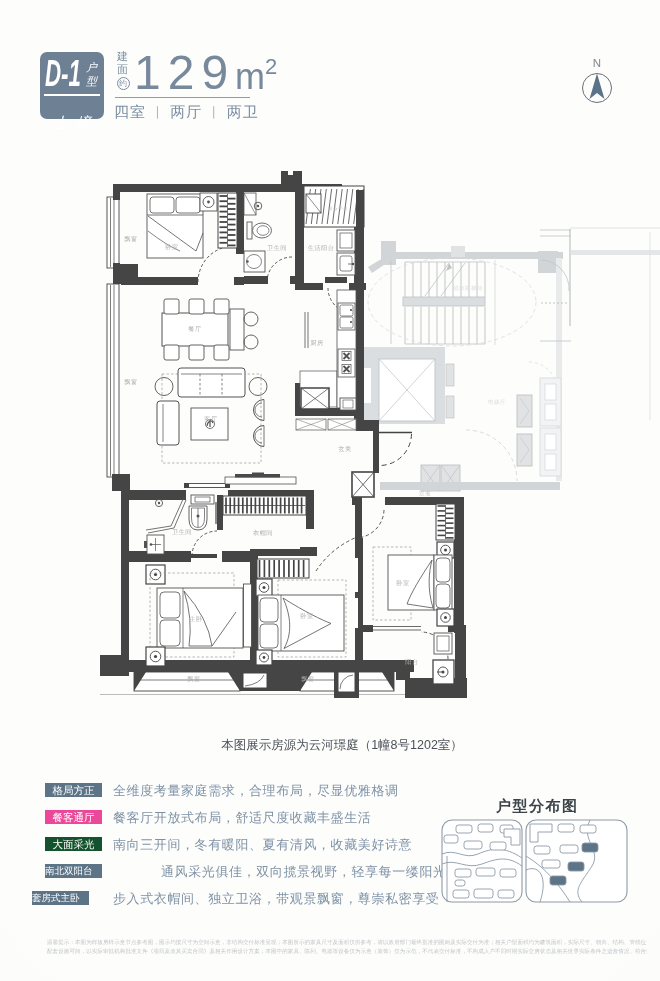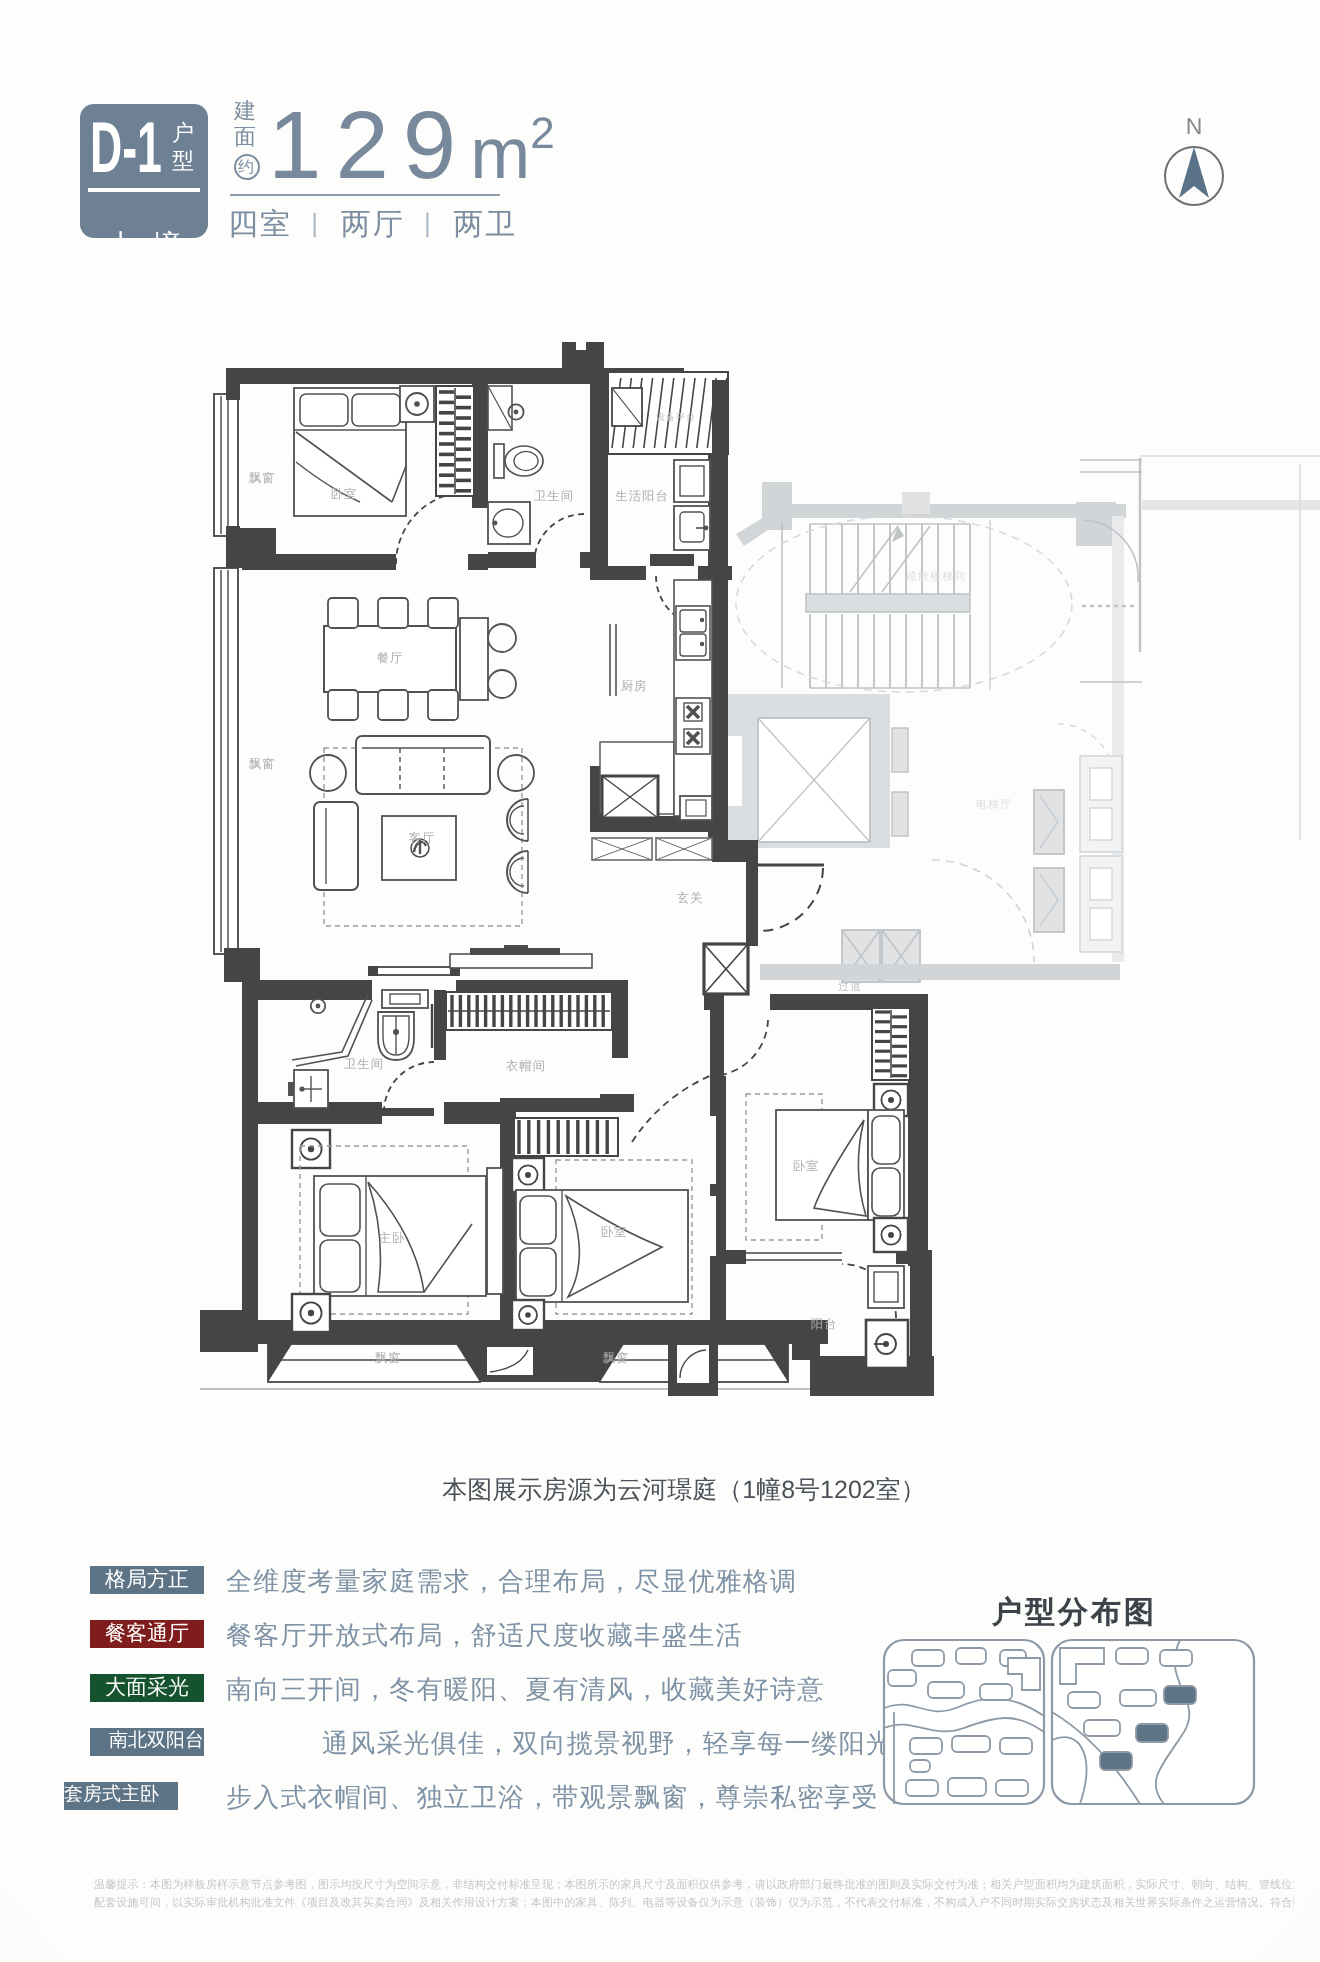--- a/index.html
+++ b/index.html
@@ -6,21 +6,21 @@
   body{width:660px;height:981px;position:relative;overflow:hidden;
        font-family:"Liberation Sans", sans-serif;
        background:
          radial-gradient(ellipse 130% 120% at 50% 45%, rgba(253,253,252,1) 55%, rgba(243,242,239,1) 100%);
   }
   .abs{position:absolute;}
 </style>
 </head>
 <body>
 
-<div class="abs" style="left:40px;top:52px;width:64px;height:67px;background:#6e8094;border-radius:7px;">
+<div class="abs" style="left:40px;top:52px;width:64px;height:67px;background:#6e8094;border-radius:7px;font-style:italic;">
 
   <div class="abs" style="left:5px;top:1px;font-size:36px;font-weight:bold;color:#fff;letter-spacing:0px;transform:scaleX(0.62);transform-origin:0 0;">D-1</div>
 
   <div class="abs" style="left:45px;top:8px;width:13px;text-align:center;font-size:11px;color:#fff;line-height:14px;">户<br>型</div>
 
   <div class="abs" style="left:4px;top:42px;width:56px;height:1.5px;background:#fff;"></div>
 
   <div class="abs" style="left:0;top:62px;width:64px;text-align:center;font-size:15px;color:#fff;letter-spacing:8px;text-indent:8px;">上境</div>
 </div>
 
@@ -608,29 +608,29 @@
 </g>
 
 </svg>
 
 <div class="abs" style="left:12px;top:737px;width:660px;text-align:center;font-size:12.5px;color:#4b5158;letter-spacing:0;">本图展示房源为云河璟庭（1幢8号1202室）</div>
 
 <div class="abs" style="left:45px;top:783px;width:57px;height:14px;background:#5d7487;color:#fff;font-size:10.5px;line-height:14px;text-align:center;">格局方正</div>
 
 <div class="abs" style="left:113px;top:782px;font-size:13px;color:#7e92a5;letter-spacing:0.6px;">全维度考量家庭需求，合理布局，尽显优雅格调</div>
 
-<div class="abs" style="left:45px;top:810px;width:57px;height:14px;background:#7f1d1d;color:#fff;font-size:10.5px;line-height:14px;text-align:center;">餐客通厅</div>
+<div class="abs" style="left:45px;top:810px;width:57px;height:14px;background:#ec4899;color:#fff;font-size:10.5px;line-height:14px;text-align:center;">餐客通厅</div>
 
 <div class="abs" style="left:113px;top:809px;font-size:13px;color:#7e92a5;letter-spacing:0.6px;">餐客厅开放式布局，舒适尺度收藏丰盛生活</div>
 
 <div class="abs" style="left:45px;top:837px;width:57px;height:14px;background:#14532d;color:#fff;font-size:10.5px;line-height:14px;text-align:center;">大面采光</div>
 
 <div class="abs" style="left:113px;top:836px;font-size:13px;color:#7e92a5;letter-spacing:0.6px;">南向三开间，冬有暖阳、夏有清风，收藏美好诗意</div>
 
-<div class="abs" style="left:45px;top:864px;width:57px;height:14px;background:#5d7487;color:#fff;font-size:9.5px;line-height:14px;text-align:right;">南北双阳台</div>
+<div class="abs" style="left:45px;top:864px;width:57px;height:14px;background:#5d7487;color:#fff;font-size:9.5px;line-height:14px;text-align:left;">南北双阳台</div>
 
 <div class="abs" style="left:113px;top:863px;font-size:13px;color:#7e92a5;letter-spacing:0.6px;margin-left:48px;">通风采光俱佳，双向揽景视野，轻享每一缕阳光</div>
 
 <div class="abs" style="left:32px;top:891px;width:57px;height:14px;background:#5d7487;color:#fff;font-size:9.5px;line-height:14px;text-align:left;">套房式主卧</div>
 
 <div class="abs" style="left:113px;top:890px;font-size:13px;color:#7e92a5;letter-spacing:0.6px;">步入式衣帽间、独立卫浴，带观景飘窗，尊崇私密享受</div>
 
 <div class="abs" style="left:496px;top:797px;font-size:15px;color:#3c4349;letter-spacing:1.5px;font-weight:bold;">户型分布图</div>
 
 <svg class="abs" style="left:430px;top:812px;" width="230" height="100" viewBox="0 0 230 100">

